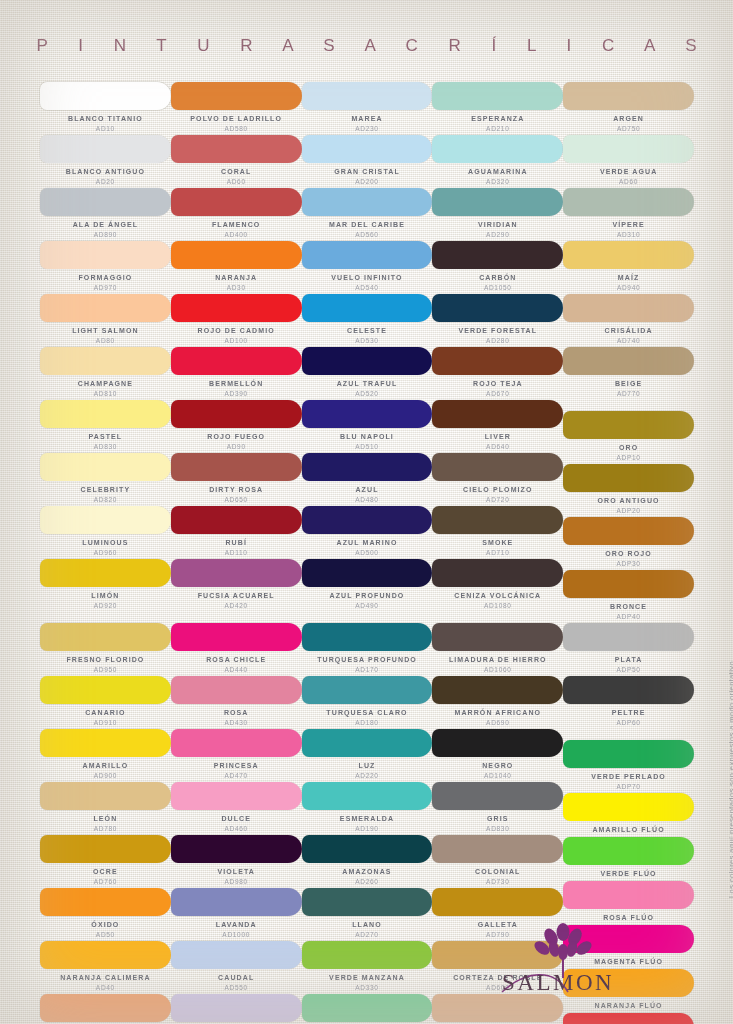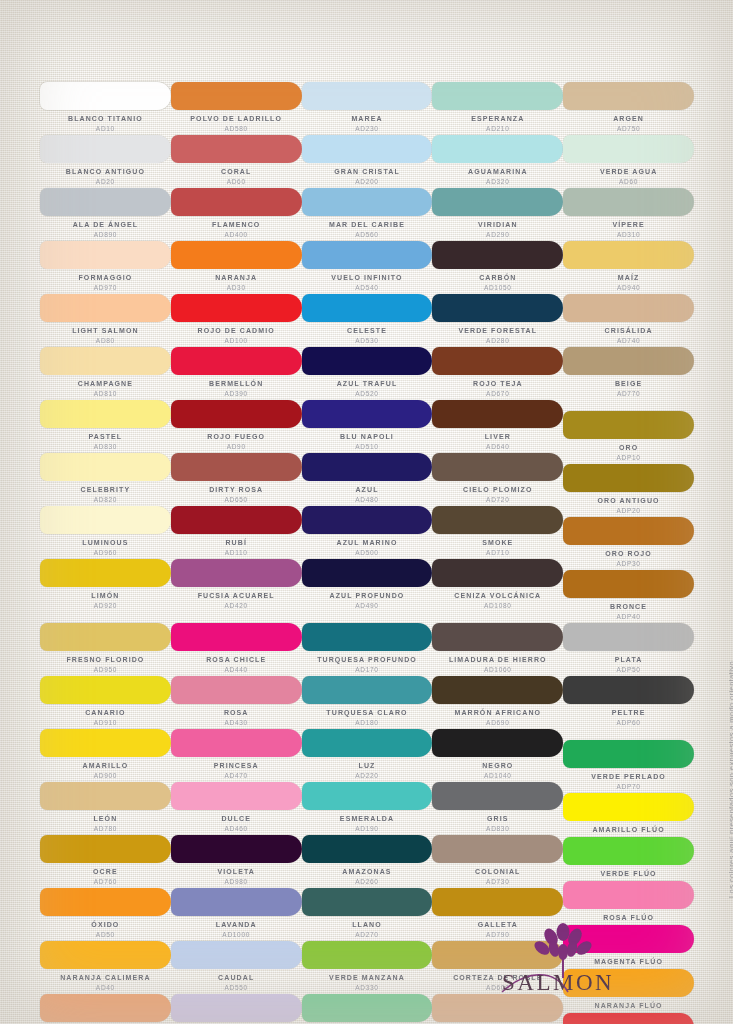--- a/index.html
+++ b/index.html
@@ -109,20 +109,21 @@
   }
   .logo-swoosh{position:absolute;left:4px;top:36px;width:200px;height:44px;}
 </style>
 </head>
 <body>
 
 <div id="paper"></div>
 
 <div id="sheet">
 
+  <div class="title">P I N T U R A S   A C R Í L I C A S</div>
 
   <div class="grid">
       <div class="col">
         <div class="swatch-item">
           <div class="chip white" title="BLANCO TITANIO" style="background: rgb(254, 254, 254);"></div>
           <div class="lbl">BLANCO TITANIO</div>
           <div class="code">AD10</div>
         </div>
         <div class="swatch-item">
           <div class="chip" title="BLANCO ANTIGUO" style="background: rgb(227, 228, 230);"></div>

